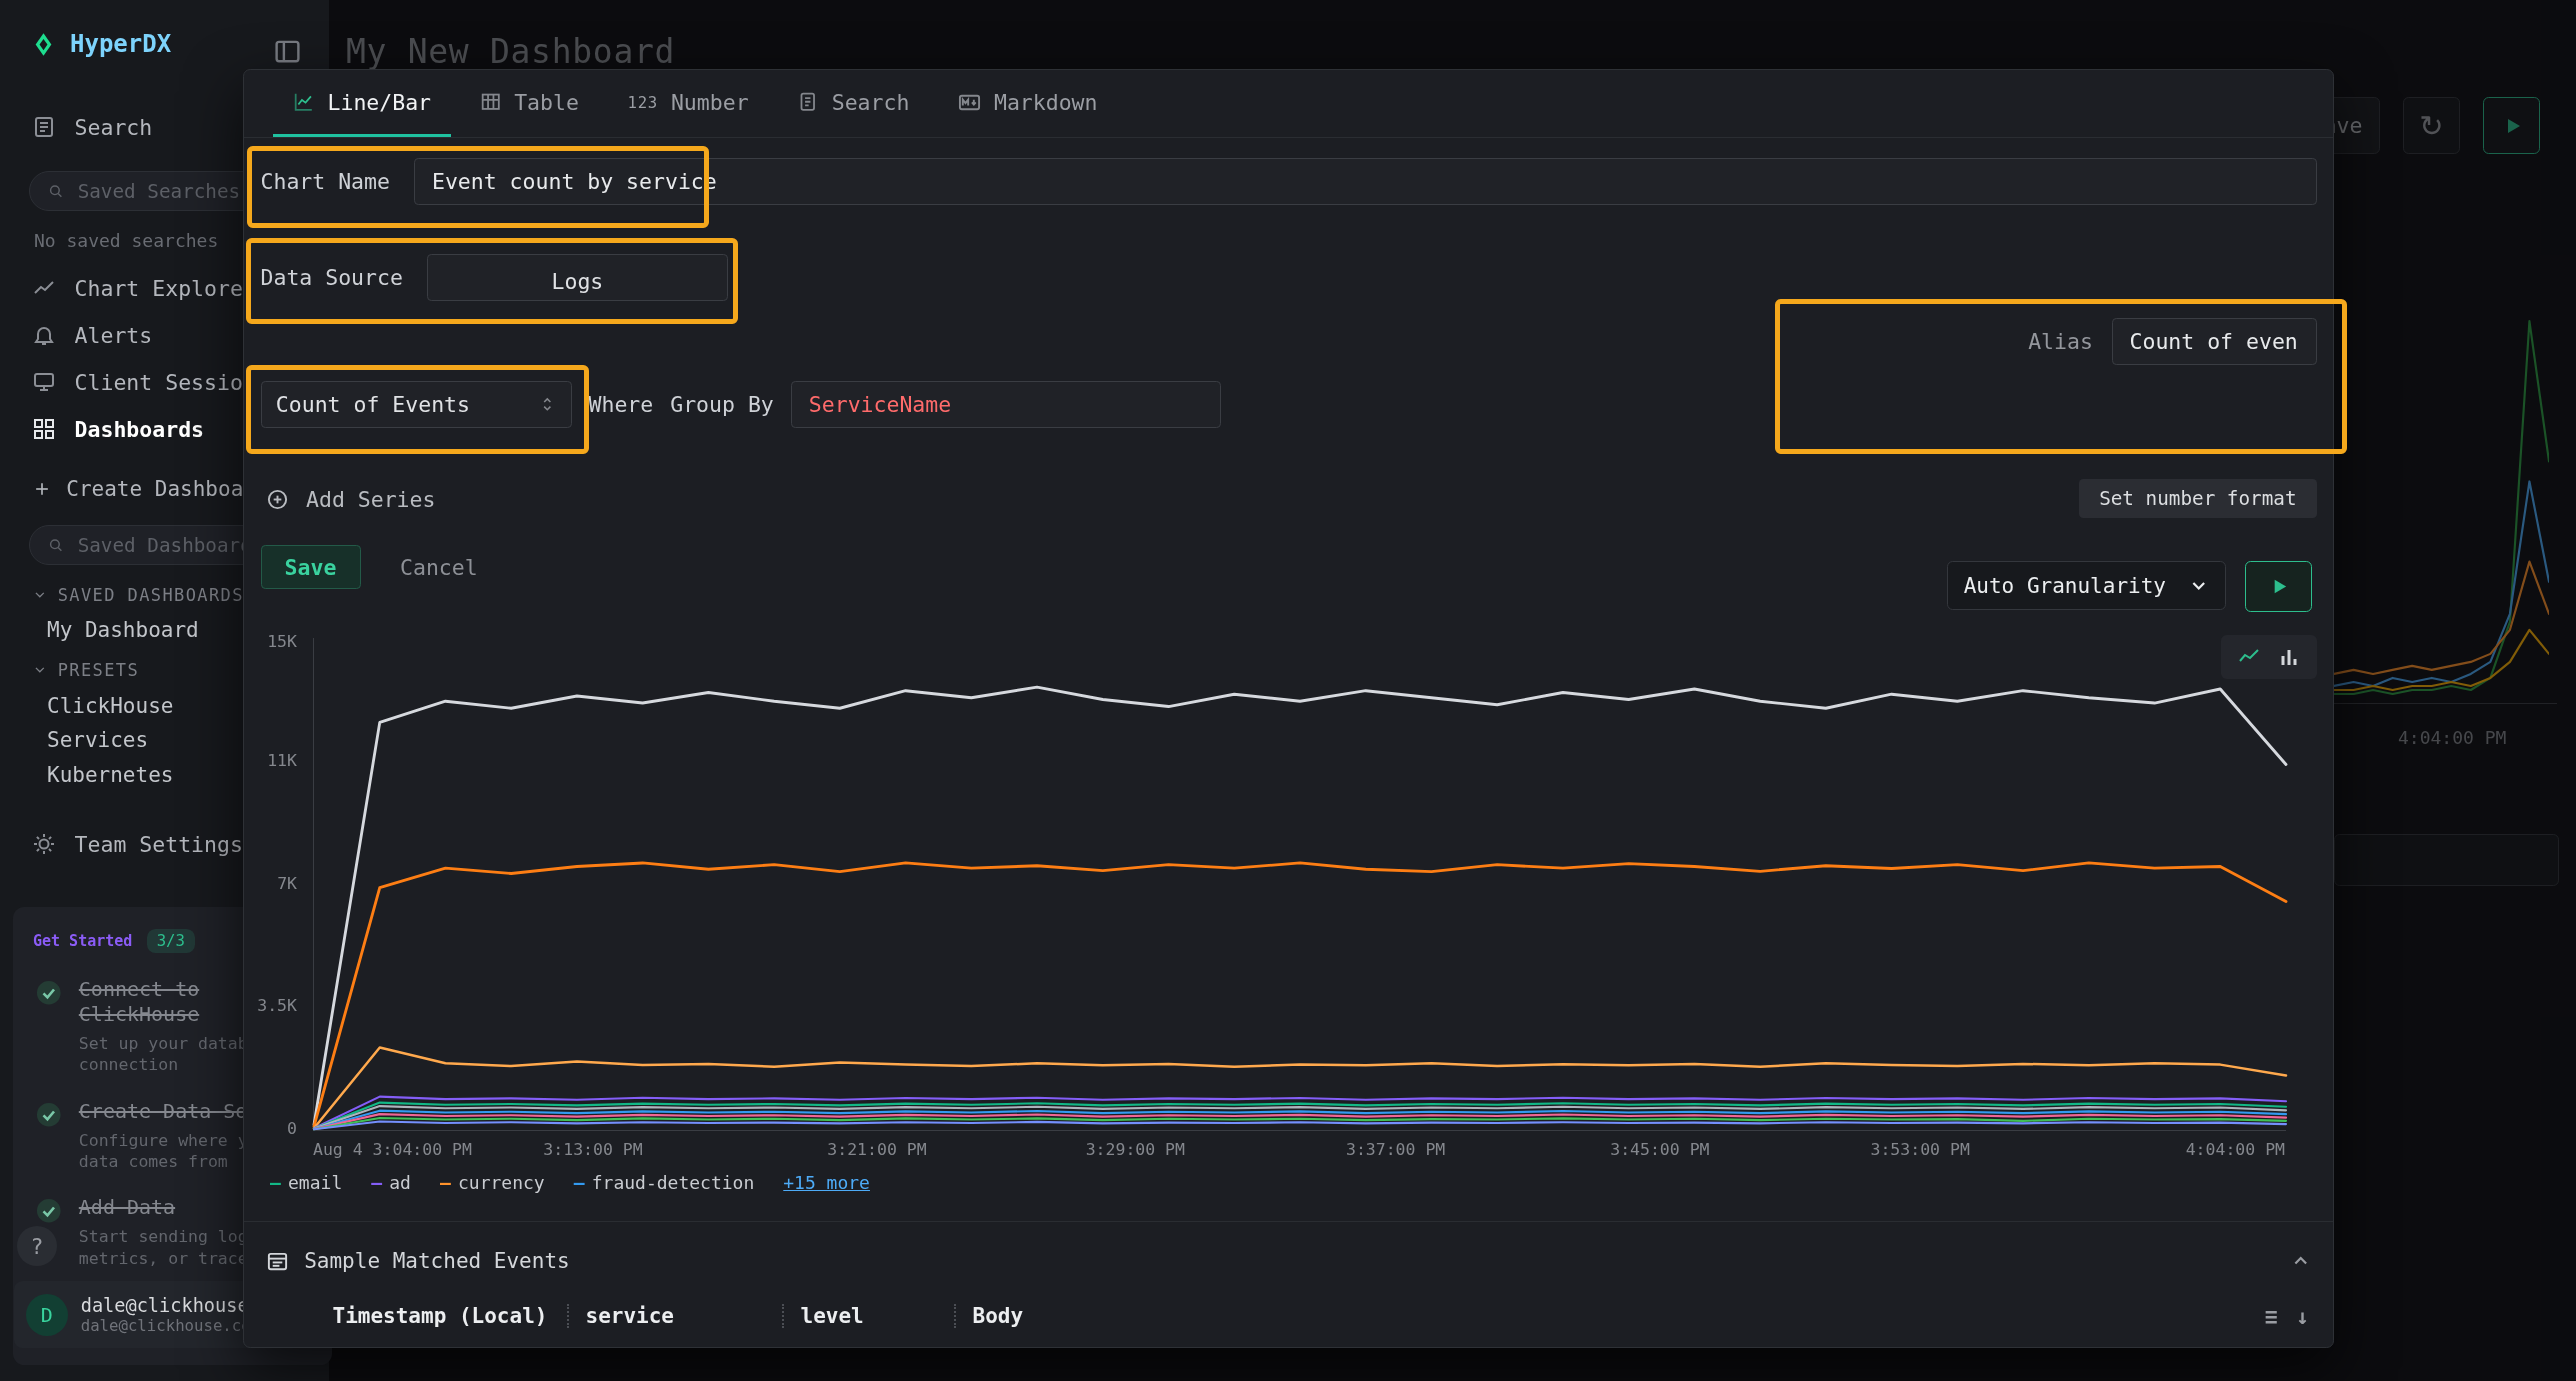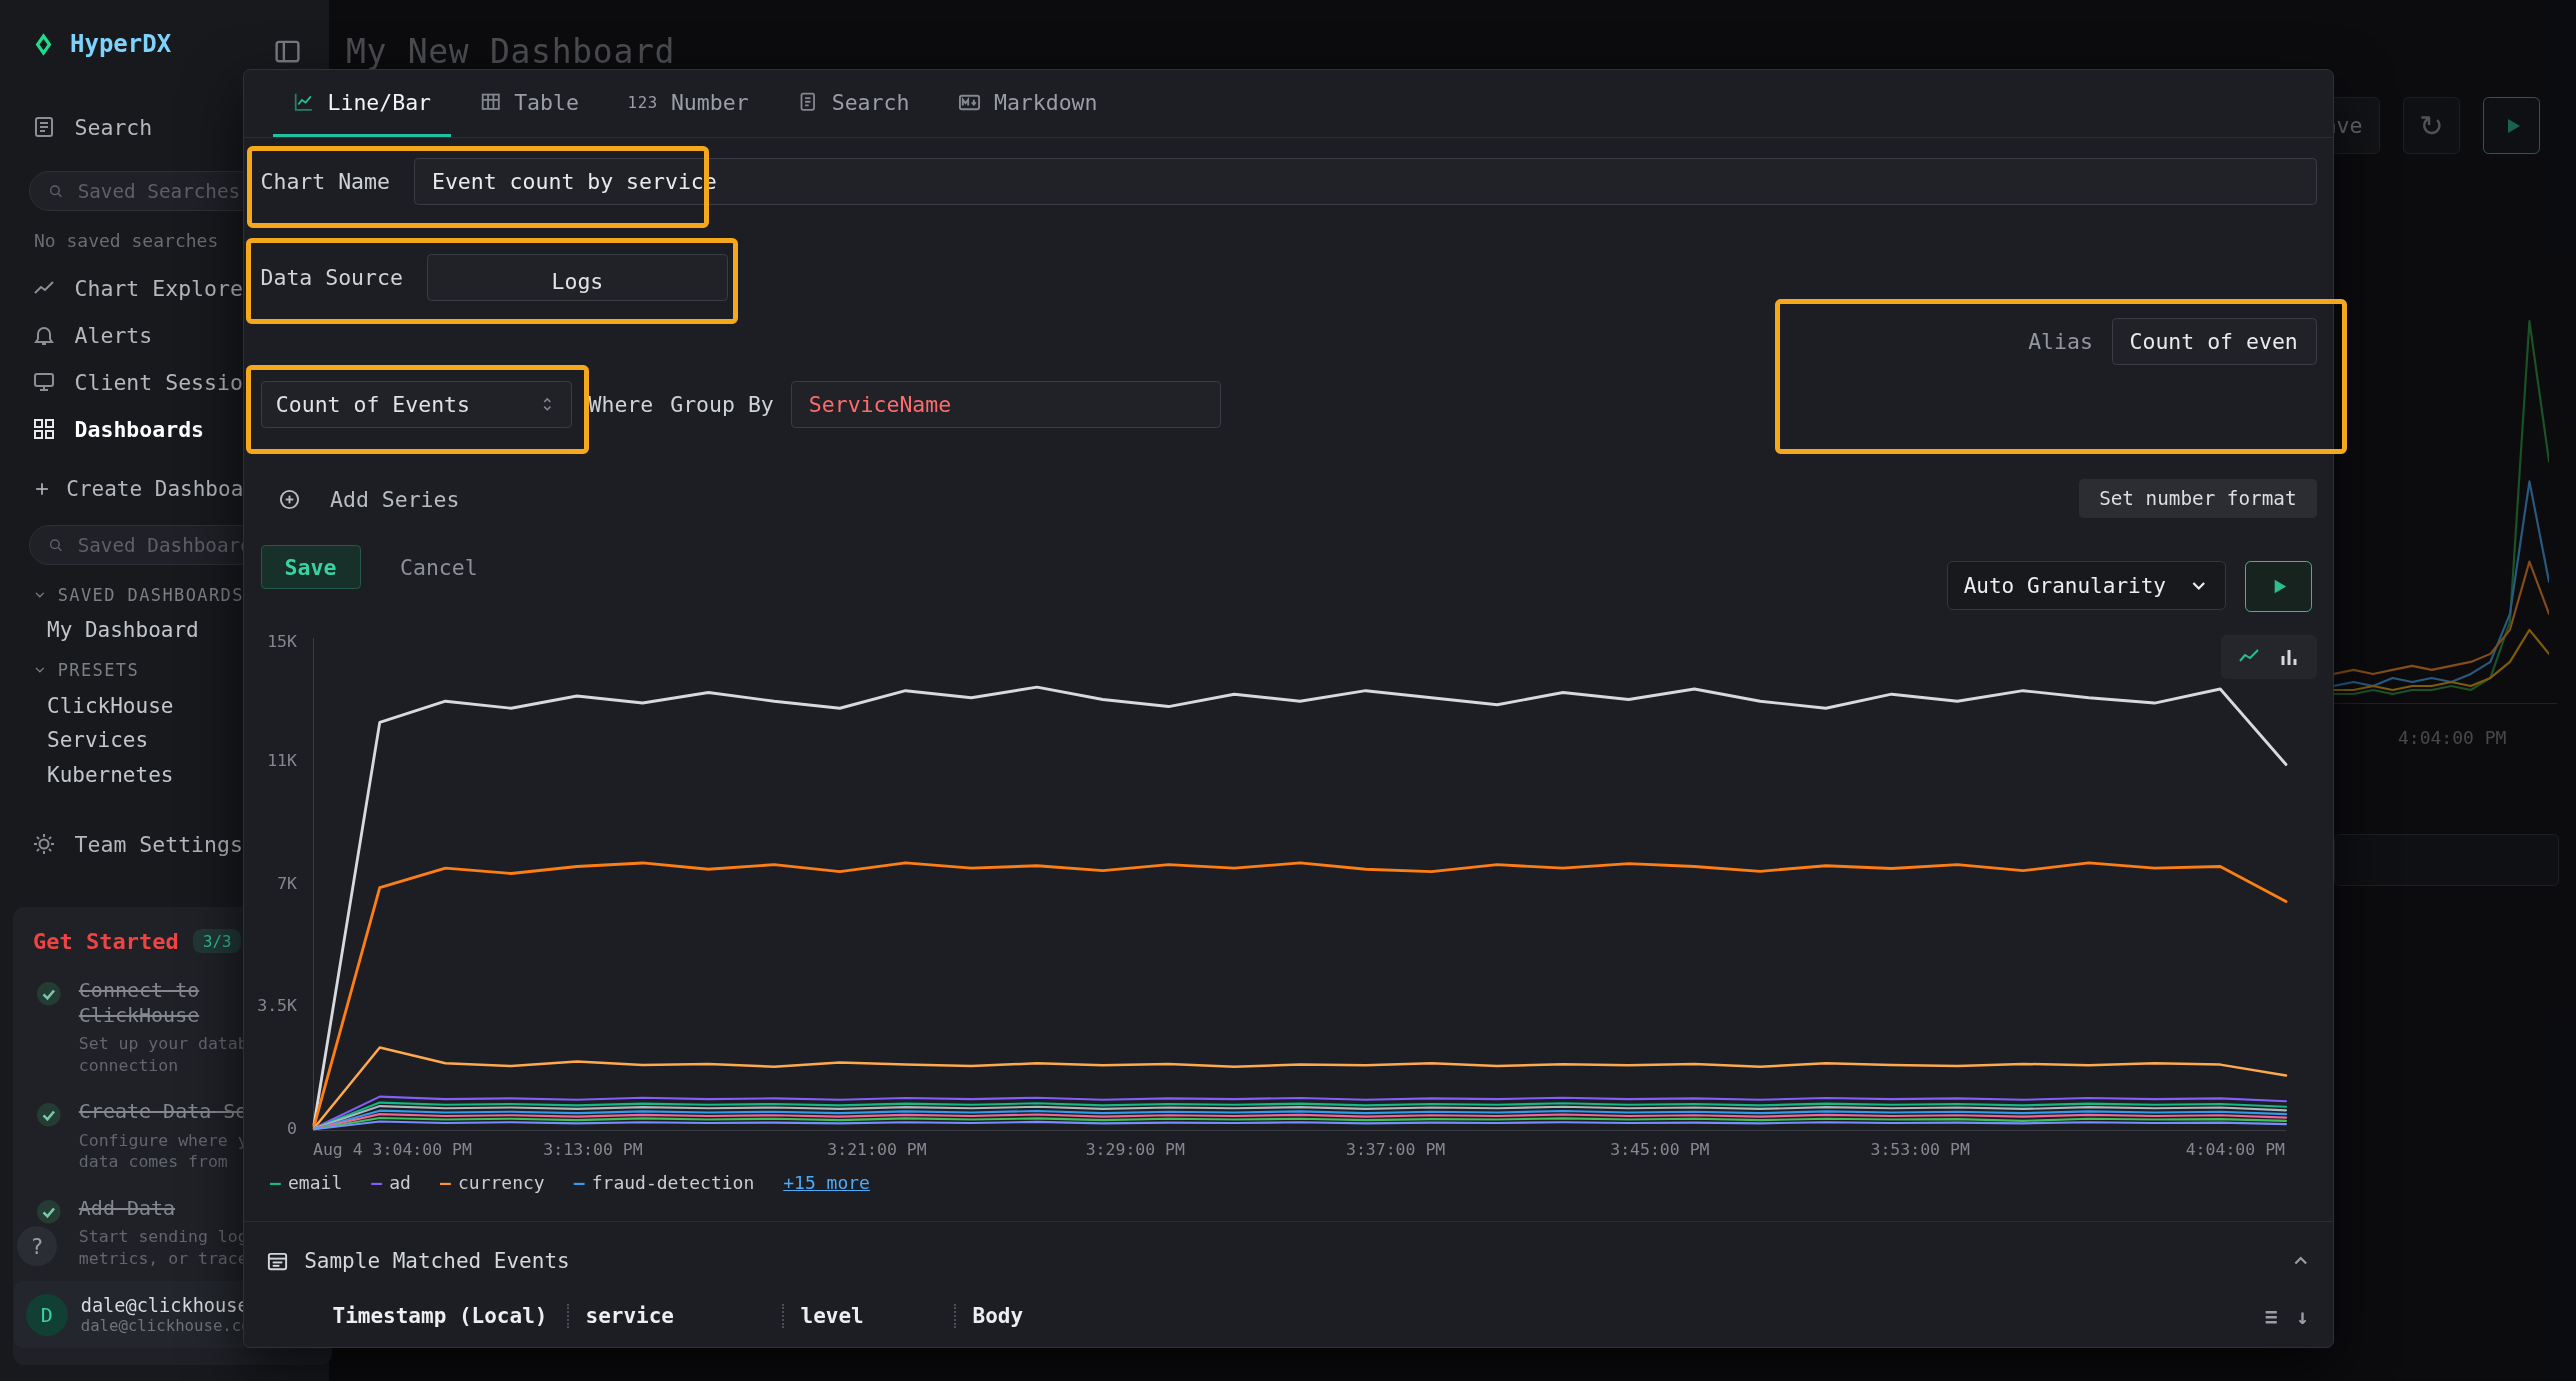--- a/index.html
+++ b/index.html
@@ -45,21 +45,21 @@
               font-size:19.3px;width:100%;}
   .pill input::placeholder{color:#5d6067;}
   .side-note{position:absolute;left:34px;font-size:18px;color:#696c73;}
   .side-link{position:absolute;left:32px;font-size:21px;color:#b4b7bd;display:flex;gap:14.3px;align-items:center;}
   .side-section{position:absolute;left:32px;font-size:17px;letter-spacing:1.4px;color:#7c7f86;
                 display:flex;gap:10px;align-items:center;}
   .side-sub{position:absolute;left:47px;font-size:21px;color:#c3c6cb;}
   .gs-card{position:absolute;left:13px;top:907px;width:319px;height:458px;background:#1f2127;
            border-radius:11.4px;padding:21.5px 20px;box-sizing:border-box;}
   .gs-head{display:flex;align-items:center;gap:14.3px;margin-bottom:24px;}
-  .gs-title{font-size:22px;font-weight:bold;color:#ef4444;text-align:center;}
+  .gs-title{font-size:15px;font-weight:bold;color:#8b5cf6;text-align:center;}
   .gs-badge{font-size:15.7px;color:#2dbe8d;background:rgba(45,190,141,0.15);border-radius:8.6px;
             padding:2.9px 10px;}
   .gs-step{display:flex;gap:14.3px;margin-bottom:23px;}
   .gs-check{flex:0 0 31.5px;}
   .gs-step-title{font-size:20px;color:#85888f;text-decoration:line-through;line-height:1.25;max-width:247px;}
   .gs-step-desc{font-size:16.5px;color:#63666d;line-height:1.3;margin-top:5.7px;max-width:247px;}
   .help-bubble{position:absolute;left:17px;top:1226px;width:40px;height:40px;border-radius:50%;
                background:#2a2d33;color:#9a9da3;font-size:21.5px;display:flex;align-items:center;
                justify-content:center;z-index:3;}
   .user-chip{position:absolute;left:14.3px;top:1281px;width:301px;height:67px;background:#23262c;
@@ -104,22 +104,22 @@
                gap:11.4px;font-size:20px;}
   .sql{color:#aab0b6;}
   .lang-div{color:#54575d;}
   .lucene{color:#2dbe8d;}
   .red-input{color:#ff6b6b;}
   .alias-input{width:205px;}
   .groupby-input{width:430px;}
   .agg-select{width:311px;}
   .ds-select{width:301px;flex-direction:column;}
 
-  .add-series{position:absolute;left:28px;top:408px;height:42px;display:flex;align-items:center;
-              gap:29px;font-size:21.5px;color:#b9bcc1;background:none;border:none;font-family:inherit;}
+  .add-series{position:absolute;left:16px;top:408px;height:42px;display:flex;align-items:center;
+              gap:17px;font-size:21.5px;color:#b9bcc1;background:none;border:none;font-family:inherit;}
   .set-number{position:absolute;right:16.5px;top:409px;height:39px;background:#2b2d33;border:none;
               border-radius:4.3px;color:#dcdee1;font-size:19.3px;font-family:inherit;padding:0 20px;}
   .save-btn{position:absolute;left:16.5px;top:475px;width:100px;height:44px;background:#173029;
             border:0.7px solid #235a48;border-radius:4.3px;color:#3ad29f;font-size:21.5px;
             font-weight:bold;font-family:inherit;}
   .cancel-btn{position:absolute;left:150px;top:475px;height:44px;background:none;border:none;
               color:#8d9096;font-size:21.5px;font-family:inherit;text-align:right;}
   .granularity{position:absolute;right:107px;top:491px;width:279px;height:49px;background:#17191d;
                border:1.4px solid #34373d;border-radius:5.7px;display:flex;align-items:center;
                justify-content:space-between;padding:0 15.7px;box-sizing:border-box;

